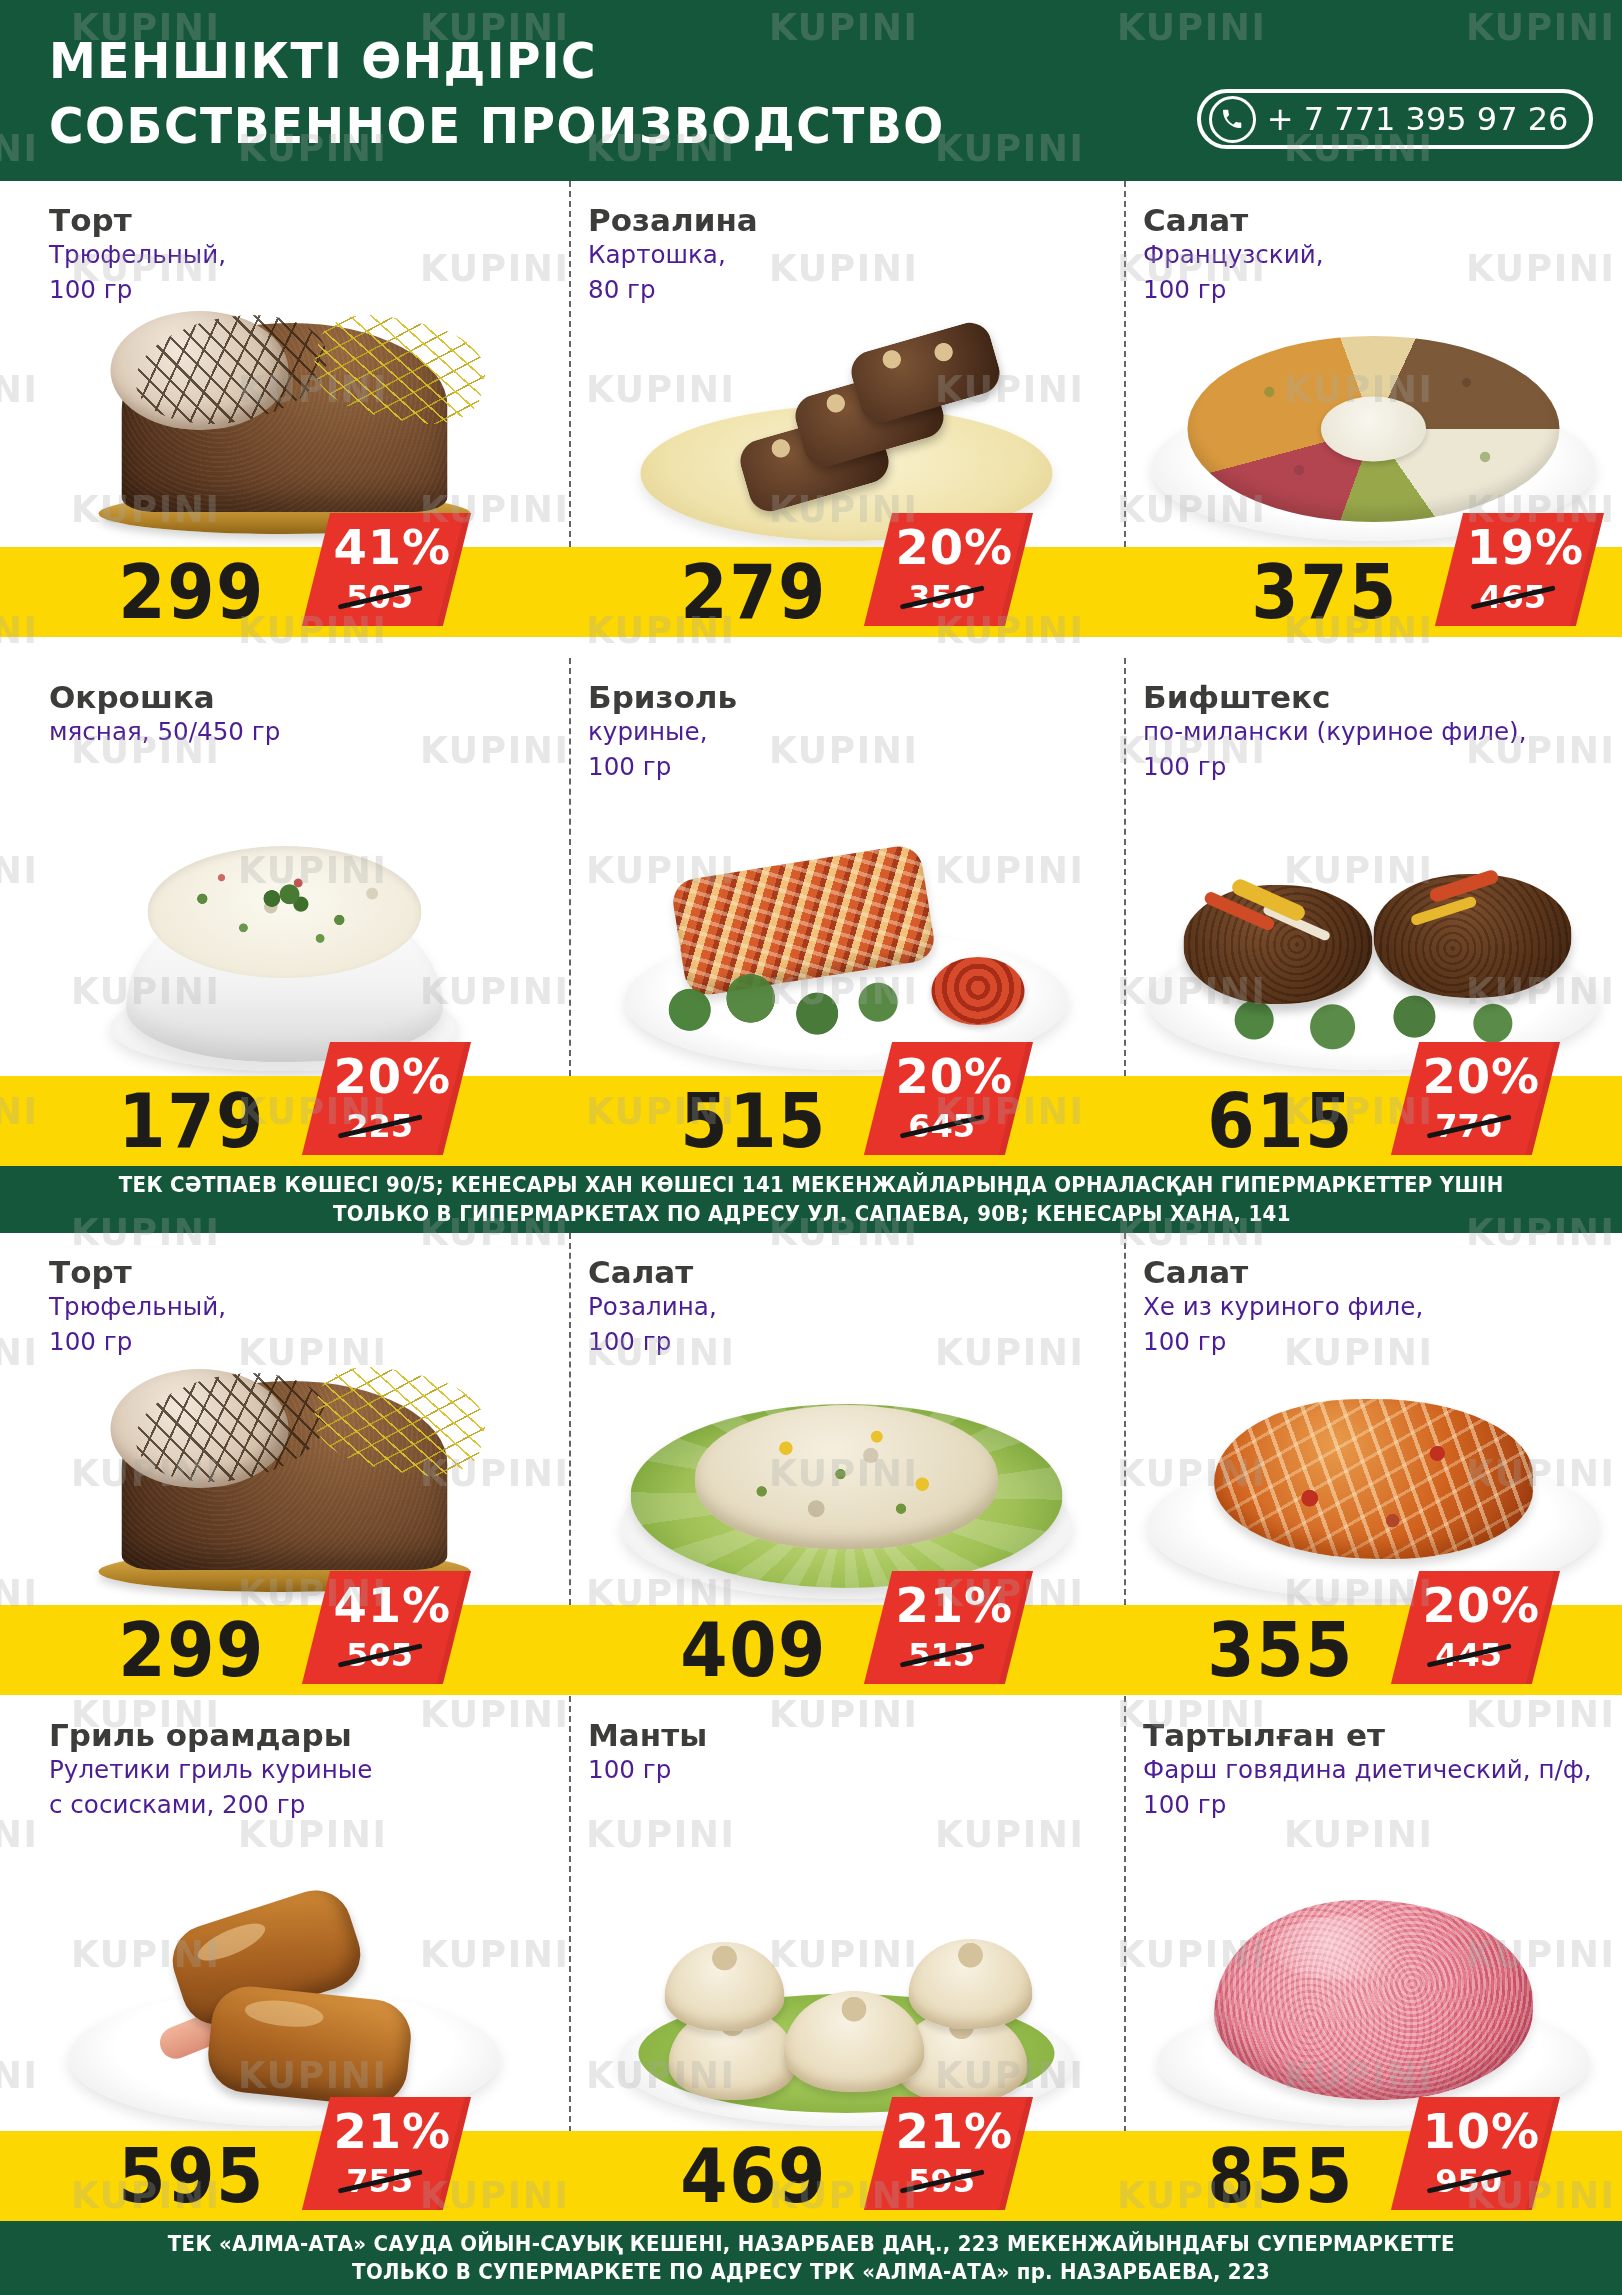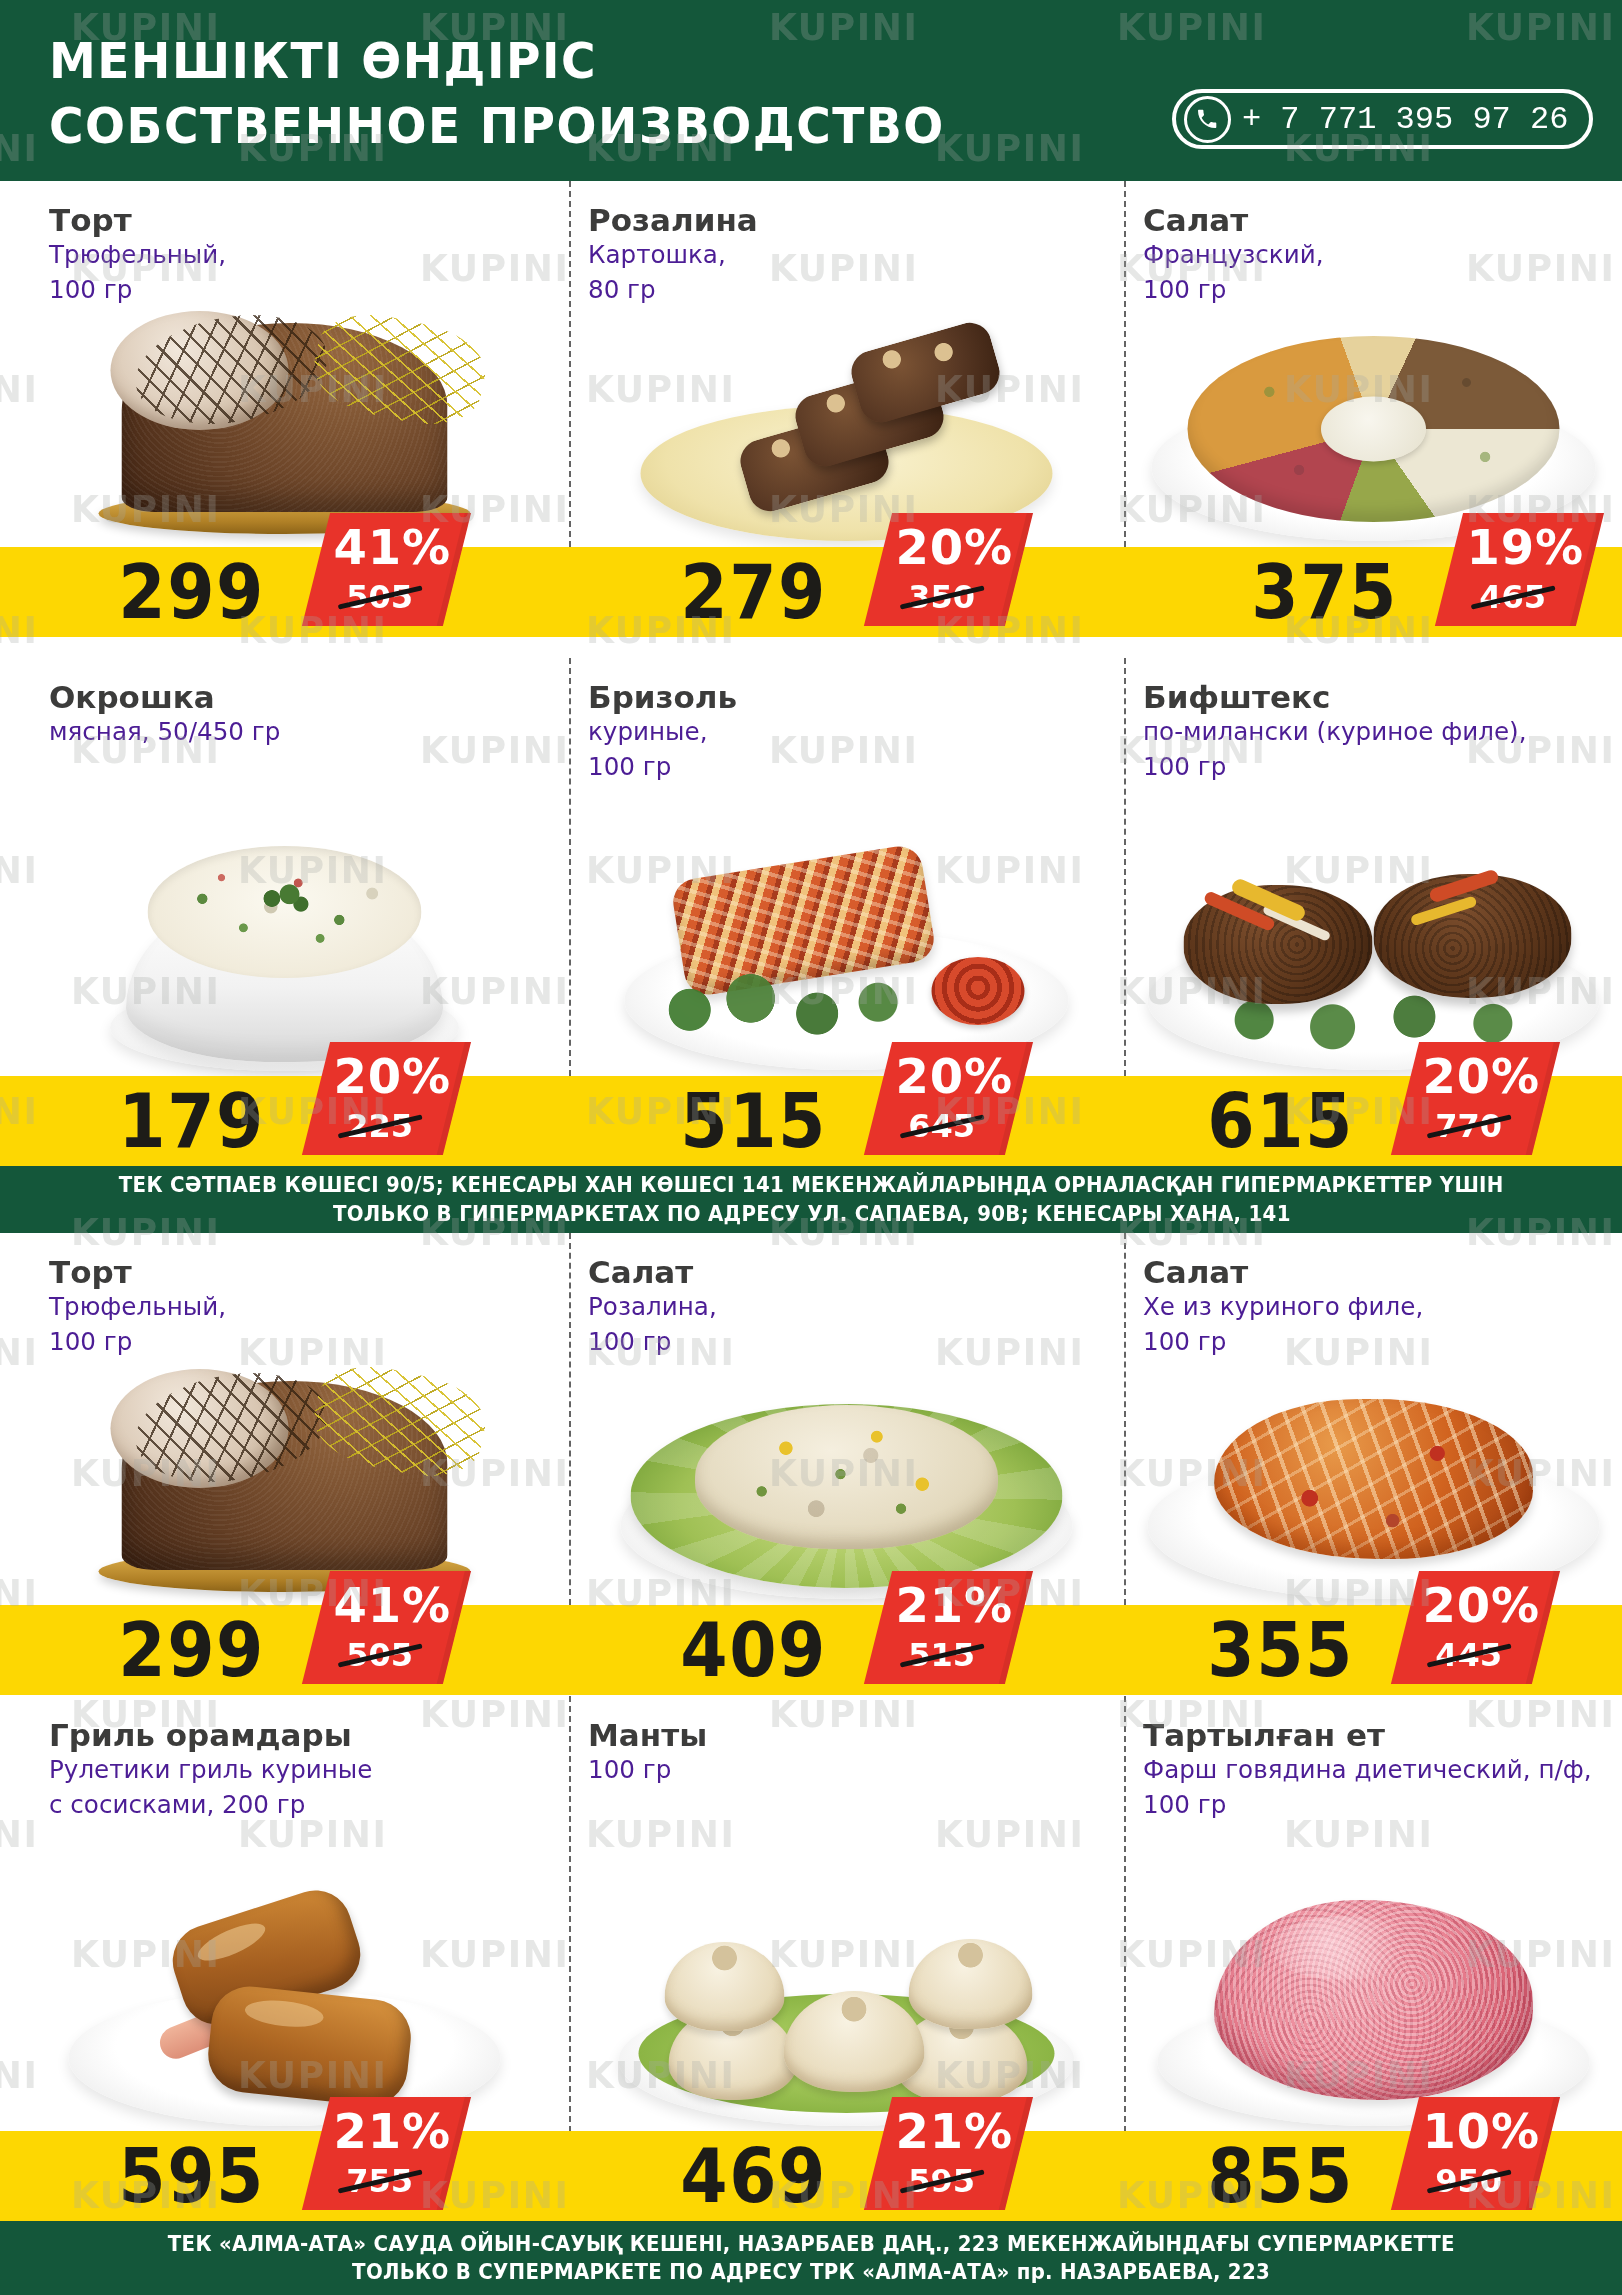--- a/index.html
+++ b/index.html
@@ -6,21 +6,21 @@
   body{font-family:"DejaVu Sans","Liberation Sans",sans-serif; -webkit-font-smoothing:antialiased;}
   .page{position:relative;width:1623px;height:2295px;background:#ffffff;overflow:hidden;}
 
   
   .header{position:absolute;left:0;top:0;width:1623px;height:181px;background:#14573a;z-index:5;}
   .header .titles{position:absolute;left:49px;top:30px;color:#ffffff;font-weight:900;
     letter-spacing:1.6px;line-height:1.32;transform:scaleX(.96);transform-origin:left top;}
   .header .t1{font-size:49px;}
   .header .t2{font-size:49px;}
   .phone-pill{position:absolute;right:30px;top:89px;height:52px;border:4px solid #ffffff;border-radius:35px;
-    display:flex;align-items:center;gap:11px;padding:0 20.6px 0 8px;color:#fff;font-size:32px;font-weight:500;z-index:6;font-family:Liberation Mono, monospace;}
+    display:flex;align-items:center;gap:11px;padding:0 20.6px 0 8px;color:#fff;font-size:32px;font-weight:500;z-index:6;}
   .phone-ic{width:41px;height:41px;border:3.2px solid #fff;border-radius:50%;display:flex;align-items:center;justify-content:center;}
   .phone-ic svg{width:24px;height:24px;fill:#ffffff;}
 
   
   .watermarks{position:absolute;inset:0;z-index:60;pointer-events:none;}
   .wm{position:absolute;font-weight:800;font-size:36px;letter-spacing:1.6px;color:rgba(165,170,165,.28);
     transform:scaleY(1.05);white-space:nowrap;}
 
   
   .row-block{position:absolute;left:0;width:1623px;z-index:2;}

